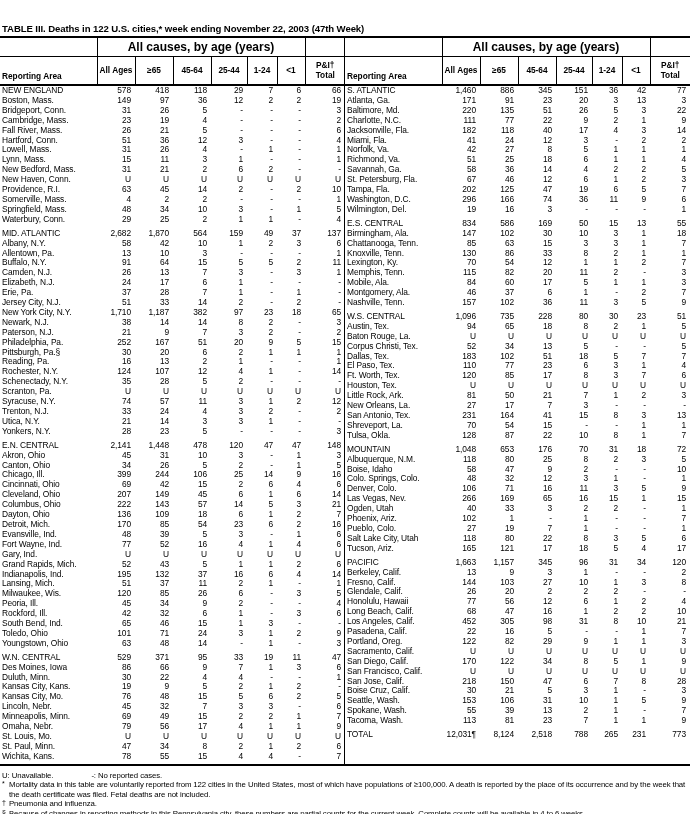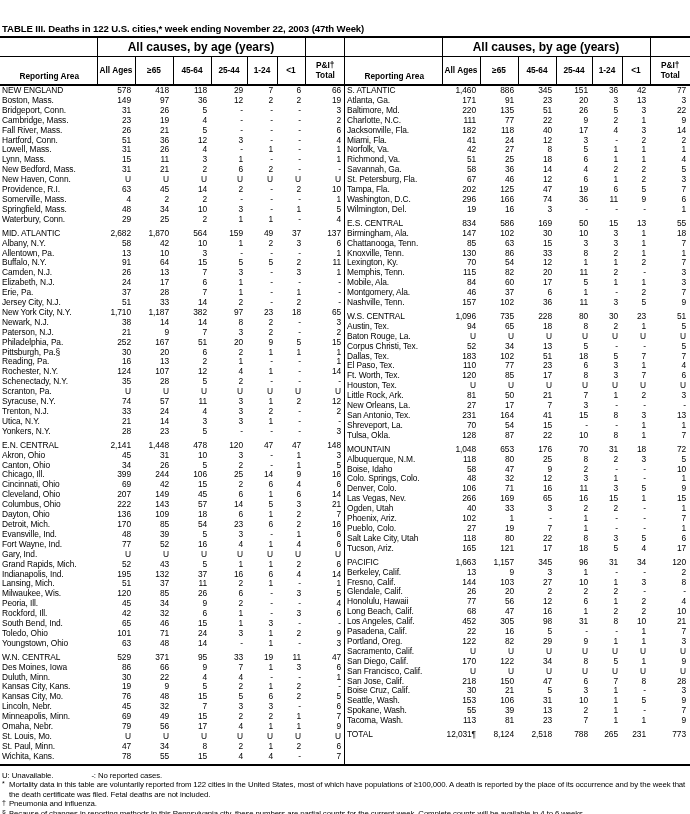--- a/index.html
+++ b/index.html
@@ -10,21 +10,21 @@
   .halfwrap{box-sizing:border-box;}
   .halfwrap.left{width:345px;border-right:1px solid #000;}
   .halfwrap.right{width:345px;}
   table.half{border-collapse:collapse;table-layout:fixed;width:100%;}
   table.half th,table.half td{margin:0;padding:0;overflow:hidden;white-space:nowrap;}
   
   tr.grp th{height:18px;border-bottom:1px solid #000;font-size:12px;font-weight:bold;margin-top:39px;}
   th.grpbox{border-left:1px solid #000;border-right:1px solid #000;text-align:center;vertical-align:middle;}
   th.piblank{border-left:1px solid #000;}
   tr.cols th{height:24px;border-bottom:2px solid #000;font-size:8.3px;font-weight:bold;vertical-align:middle;line-height:1.1;}
-  tr.cols th.ra{text-align:center;vertical-align:bottom;padding:0 0 3px 2px;}
+  tr.cols th.ra{text-align:left;vertical-align:bottom;padding:0 0 3px 2px;}
   tr.cols th.numh,tr.cols th.pih{border-left:1px solid #000;text-align:center;margin-left:20px;}
   
   tbody td{font-size:8.4px;line-height:9.9px;height:9.9px;letter-spacing:-0.1px;}
   tbody td.name{text-align:left;padding-left:2px;}
   tbody td.num{text-align:right;padding-right:4px;}
   tbody tr.spacer td{height:4px;line-height:4px;font-size:1px;}
   
   .footnotes{padding:5px 2px 0 2px;font-size:7.8px;line-height:9.4px;letter-spacing:-0.1px;}
   .legend .gap{display:inline-block;width:38px;}
   .fn{position:relative;padding-left:7px;}

